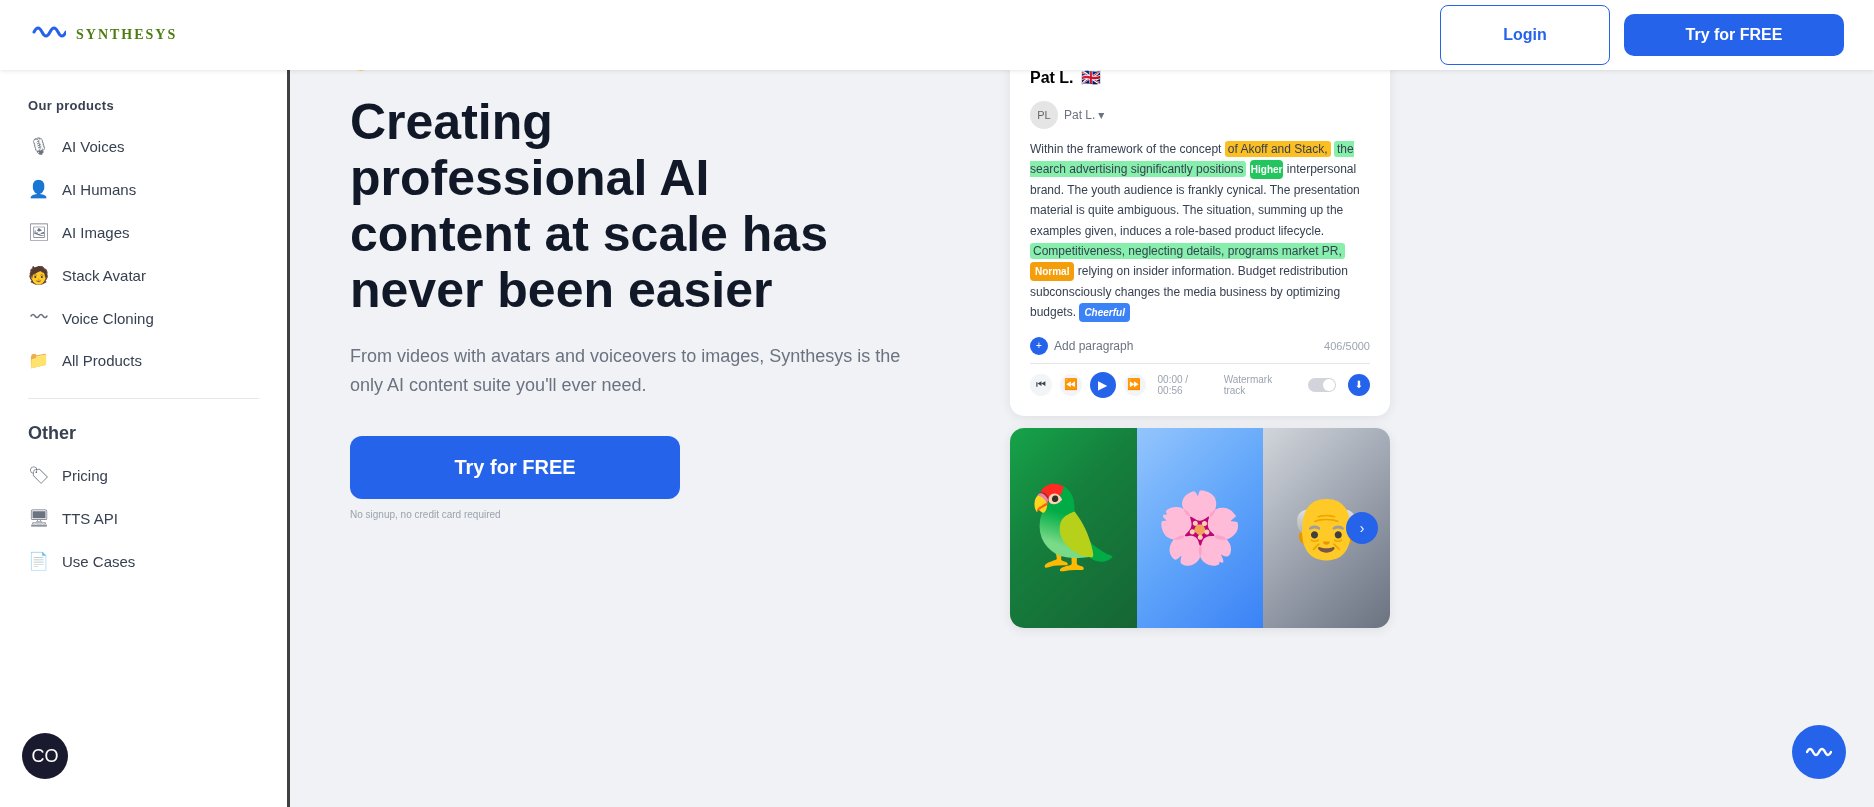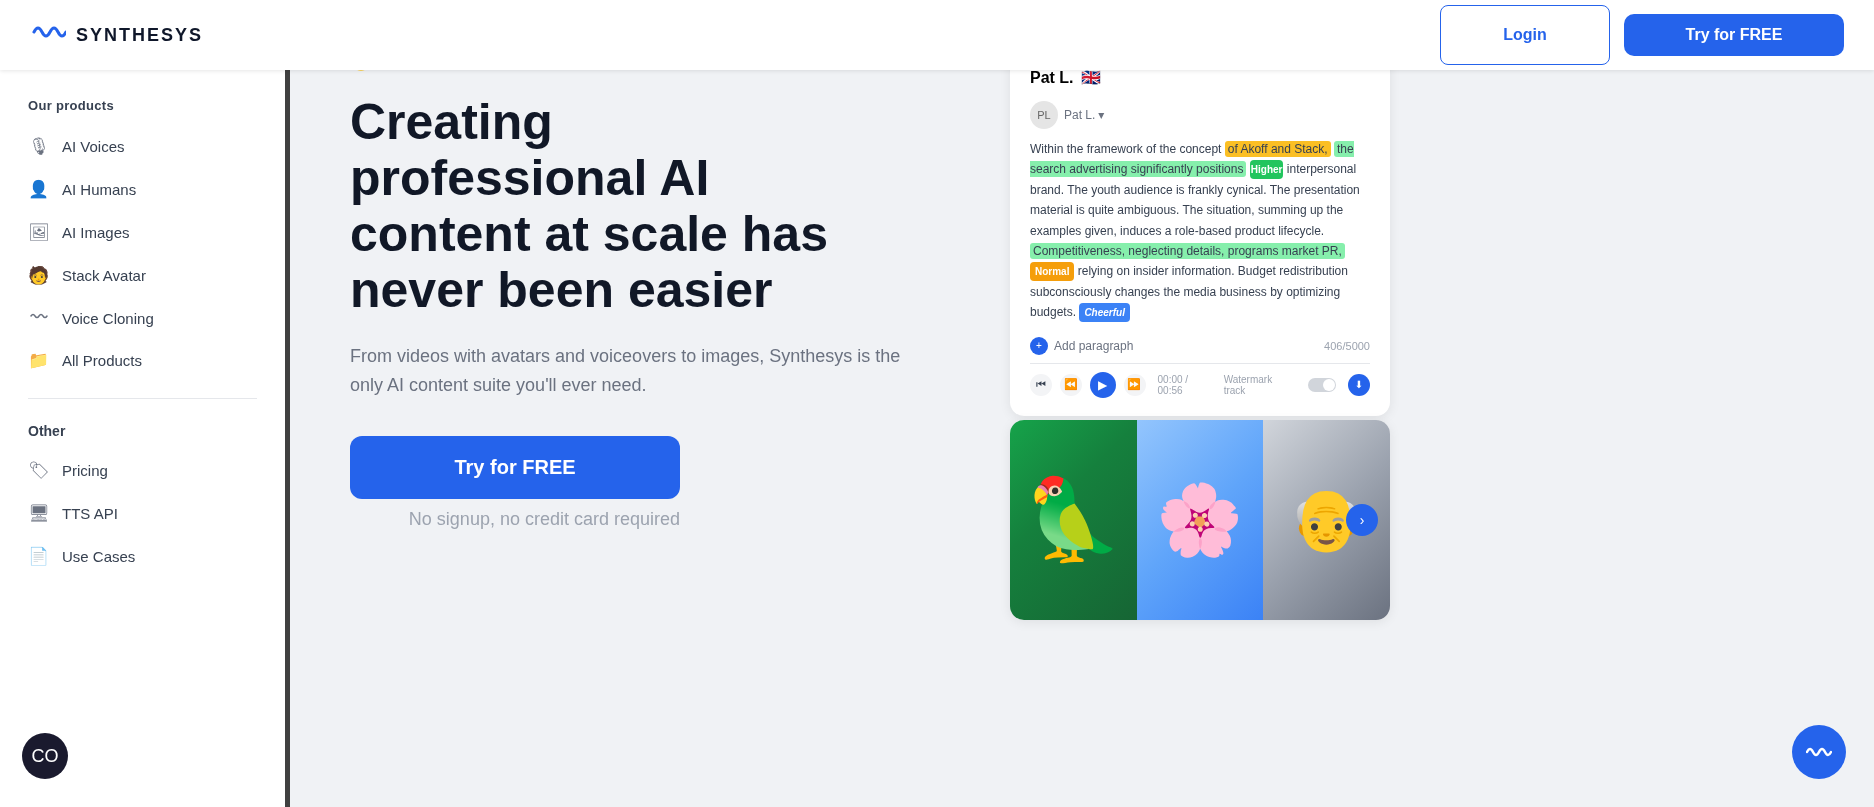--- a/index.html
+++ b/index.html
@@ -7,52 +7,52 @@
 
     
     .header {
       position: fixed; top: 0; left: 0; right: 0; height: 70px;
       background: white; display: flex; align-items: center;
       justify-content: space-between; padding: 0 30px; z-index: 100;
       box-shadow: 0 1px 4px rgba(0,0,0,0.1);
     }
     .logo { display: flex; align-items: center; gap: 10px; }
     .logo-icon { color: #2563eb; font-size: 28px; }
-    .logo-text { font-size: 18px; font-weight: 700; letter-spacing: 2px; color: #0f172a; }
+    .logo-text { font-size: 14px; font-weight: 700; letter-spacing: 2px; color: #4d7c0f; font-family: Liberation Serif, serif; }
     .header-actions { display: flex; gap: 14px; align-items: center; }
     .login-btn {
       padding: 20px 36px; border: 1.5px solid #2563eb; border-radius: 8px;
       background: white; color: #2563eb; font-size: 16px; font-weight: 600;
       cursor: pointer; min-width: 170px; text-align: center; margin-left: 12px;
     }
     .try-btn {
       padding: 12px 36px; border: none; border-radius: 10px;
       background: #2563eb; color: white; font-size: 16px; font-weight: 700;
       cursor: pointer; min-width: 220px; text-align: center;
     }
 
     
     .sidebar {
       width: 290px; min-width: 290px; background: white;
-      padding: 28px 0 19px 0; border-right: 5px solid #404040;
+      padding: 28px 0 19px 0; border-right: 3px solid #404040;
       position: fixed; top: 70px; left: 0; bottom: 0; overflow-y: auto;
     }
     .sidebar-section-title {
       font-size: 13px; font-weight: 700; color: #374151;
       padding: 0 28px 12px 28px; letter-spacing: 0.3px;
     }
     .sidebar-item {
       display: flex; align-items: center; gap: 12px;
       padding: 11px 28px; cursor: pointer; color: #374151;
       font-size: 15px; transition: background 0.15s;
     }
     .sidebar-icon { font-size: 17px; color: #6b7280; width: 22px; text-align: center; }
     .sidebar-divider { height: 1px; background: #e5e7eb; margin: 16px 28px; }
     .sidebar-other-title {
-      font-size: 14px; font-weight: 700; color: #374151;
+      font-size: 18px; font-weight: 700; color: #374151;
       padding: 8px 28px 10px 28px;
     }
 
     
     .bottom-circle {
       position: fixed; bottom: 28px; left: 22px; width: 46px; height: 46px;
       background: #1a1a2e; border-radius: 50%; display: flex; align-items: center;
       justify-content: center; cursor: pointer; z-index: 200;
     }
     .bottom-circle-inner { color: white; font-size: 18px; }
@@ -69,21 +69,21 @@
       margin-left: 290px; flex: 1; display: flex; flex-direction: column;
       padding: 0; background: #f0f2f5;
     }
 
     
     .hero {
       display: flex; gap: 40px; padding: 50px 60px 40px 60px;
       align-items: flex-start;
     }
     .hero-left { flex: 1; max-width: 620px; }
-    .hero-right { flex: 0 0 380px; display: flex; flex-direction: column; gap: 4px; }
+    .hero-right { flex: 0 0 380px; display: flex; flex-direction: column; gap: 12px; }
 
     
     .capterra-row {
       display: flex; align-items: center; gap: 8px; margin-bottom: 22px;
     }
     .capterra-arrow { font-size: 18px; }
     .capterra-label { color: #2563eb; font-weight: 600; font-size: 15px; }
     .stars { color: #f59e0b; font-size: 18px; letter-spacing: 2px; }
     .rating-num { font-weight: 700; font-size: 16px; color: #374151; }
 
@@ -94,21 +94,21 @@
     .hero-subtitle {
       font-size: 18px; color: #6b7280; line-height: 1.6;
       margin-bottom: 36px; max-width: 580px;
     }
     .hero-cta-btn {
       display: block; width: 330px; padding: 20px 0;
       background: #2563eb; color: white; font-size: 20px; font-weight: 700;
       border: none; border-radius: 12px; cursor: pointer; text-align: center;
       margin-bottom: 10px;
     }
-    .no-signup { font-size: 18px; color: #9ca3af; text-align: right; width: 330px; }
+    .no-signup { font-size: 10px; color: #9ca3af; text-align: left; width: 330px; }
 
     
     .editor-card {
       background: white; border-radius: 14px; padding: 18px 20px;
       box-shadow: 0 2px 12px rgba(0,0,0,0.08);
     }
     .editor-card-header {
       display: flex; align-items: center; gap: 8px; margin-bottom: 14px;
     }
     .avatar-circle {

